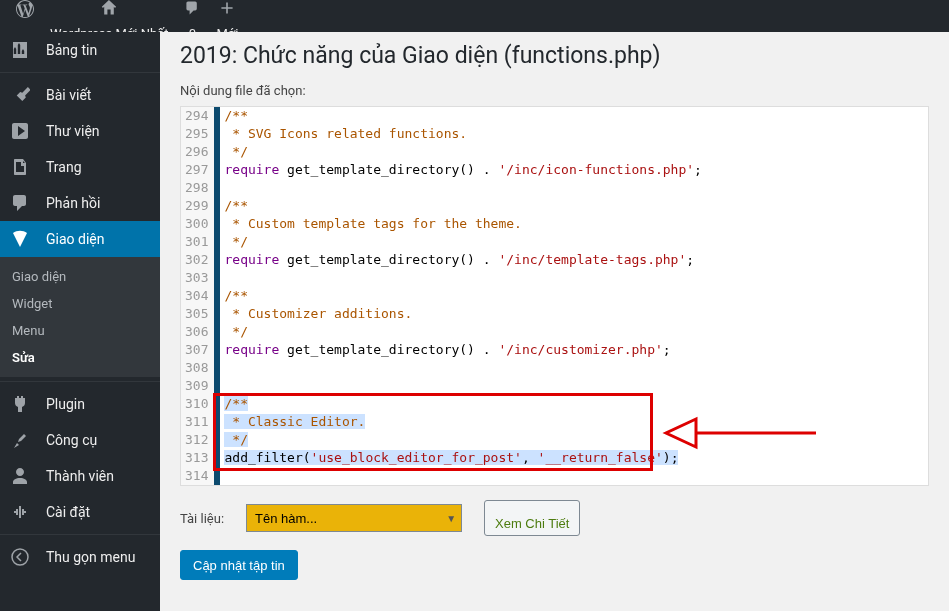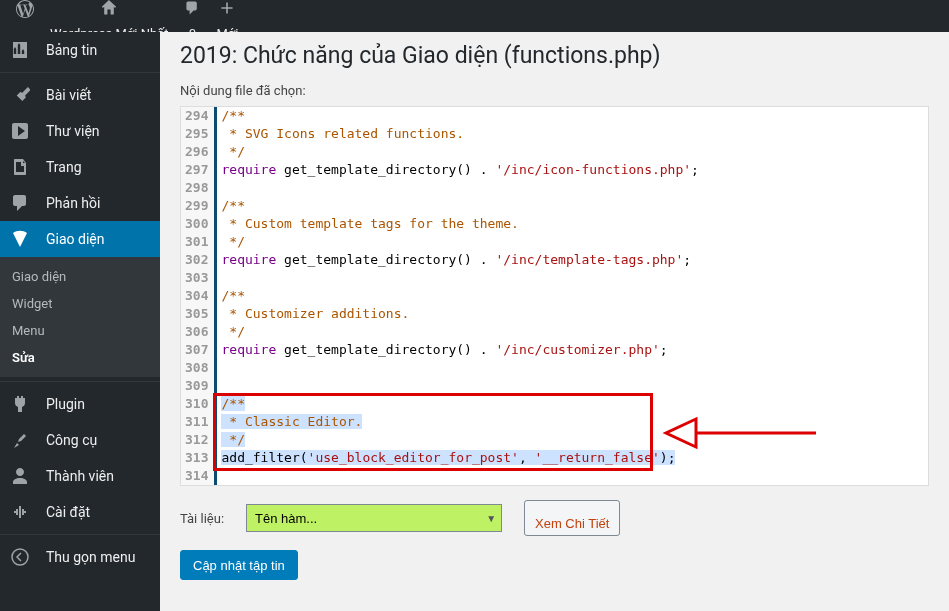--- a/index.html
+++ b/index.html
@@ -21,40 +21,40 @@
 .submenu-item { padding: 6px 12px; color: #b4b9be; font-size: 13px; cursor: pointer; }
 .submenu-item.current { color: #fff; font-weight: 600; }
 .menu-separator { border-top: 1px solid #32373c; margin: 4px 0; }
 
 .content { flex: 1; padding: 10px 20px 20px 20px; overflow-y: auto; background: #f1f1f1; }
 .page-title { font-size: 23px; font-weight: 400; color: #23282d; margin-bottom: 14px; }
 .content-label { font-size: 13px; margin-bottom: 8px; }
 
 .code-editor { border: 1px solid #ddd; background: #fff; position: relative; }
 .code-area { display: flex; font-family: Consolas, Monaco, monospace; font-size: 13px; line-height: 18px; }
-.gutter { background: #f7f7f7; color: #999; text-align: left; padding: 0 6px 0 4px; user-select: none; border-right: 3px solid #0c4a6e; font-weight: bold; }
+.gutter { background: #f7f7f7; color: #999; text-align: left; padding: 0 6px 0 4px; user-select: none; border-right: 6px solid #0c4a6e; }
 .gutter div { height: 18px; }
 .code-lines { flex: 1; padding-left: 4px; }
 .code-lines div.line { height: 18px; white-space: pre; }
 
 .tk-comment { color: #a50; }
 .tk-keyword { color: #708; }
 .tk-func { color: #000; }
 .tk-string { color: #a11; }
 .tk-punct { color: #000; }
 
 .highlight-box { position: absolute; border: 3px solid #d00; pointer-events: none; }
 
 .arrow { position: absolute; pointer-events: none; }
 
 .doc-row { margin: 14px 0; display: flex; align-items: center; gap: 22px; font-size: 13px; }
 .select-wrap { position: relative; }
-.func-select { width: 256px; padding: 4px 24px 4px 8px; border: 1px solid #7e8993; background: #bef264; font-size: 13px; height: 28px; appearance: none; }
+.func-select { width: 216px; padding: 4px 24px 4px 8px; border: 1px solid #7e8993; background: #eab308; font-size: 13px; height: 28px; appearance: none; }
 .select-arrow { position: absolute; right: 6px; top: 50%; transform: translateY(-50%); pointer-events: none; font-size: 10px; color: #555; }
-.btn { padding: 15px 10px; height: 36px; border: 1px solid #7e8993; background: #f3f5f6; cursor: pointer; font-size: 13px; color: #c2410c; border-radius: 3px; }
+.btn { padding: 15px 10px; height: 36px; border: 1px solid #7e8993; background: #f3f5f6; cursor: pointer; font-size: 13px; color: #4d7c0f; border-radius: 3px; }
 .btn-primary { background: #007cba; border-color: #007cba; color: #fff; padding: 0 12px; height: 30px; }
 
 .sel { background: #cce2ff; }
 </style>
 </head>
 <body>
 
 <div class="toolbar">
   <div class="toolbar-item">
     <span class="toolbar-icon">

